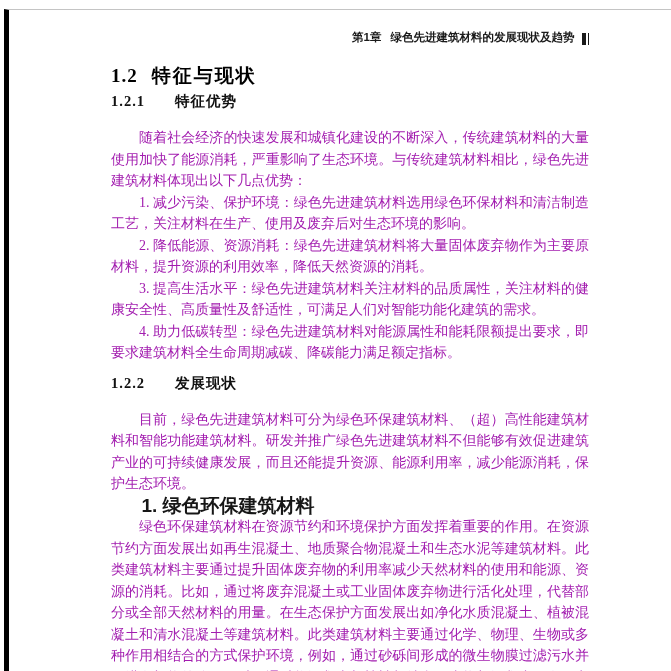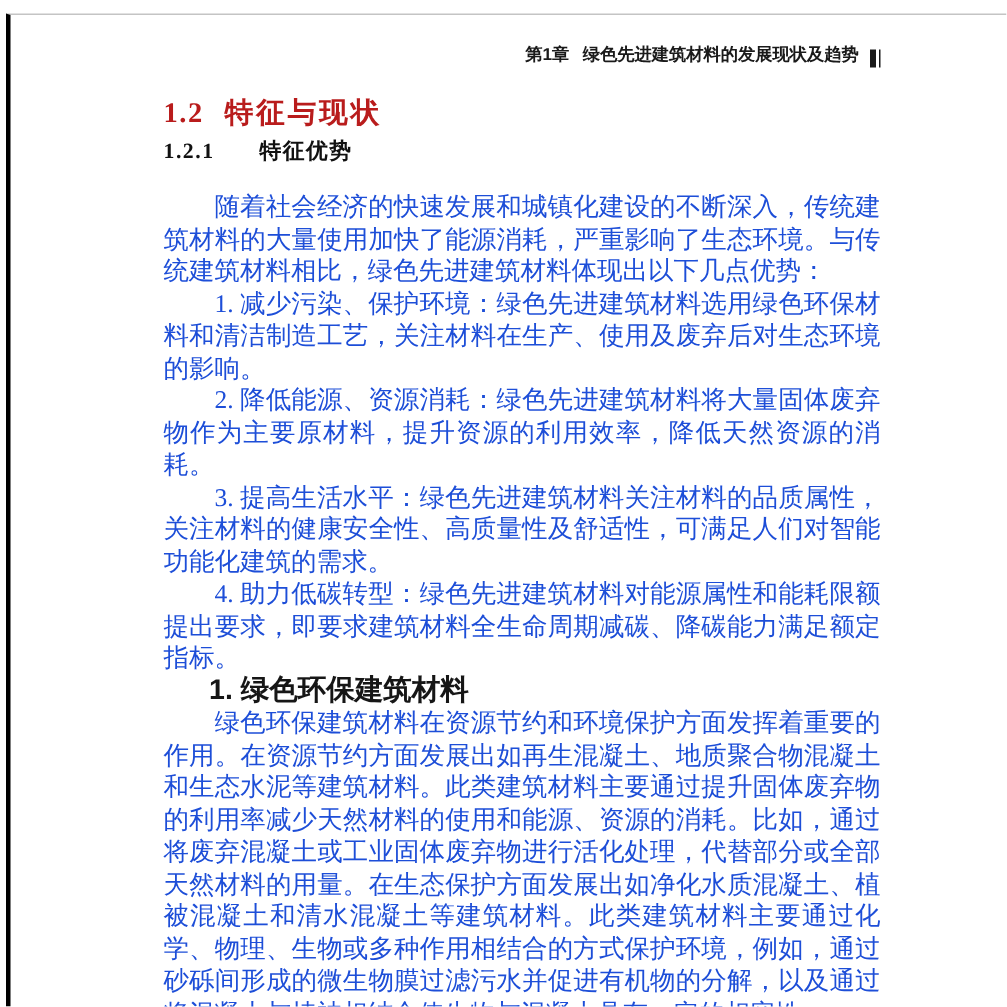--- a/index.html
+++ b/index.html
@@ -18,21 +18,21 @@
     background: #ffffff;
   }
   .page {
     position: absolute;
     left: 4px;
     top: 9px;
     width: 667px;
     height: 662px;
     box-sizing: border-box;
     background: #ffffff;
-    border-left: 3px solid #000000;
+    border-left: 5px solid #000000;
     border-top: 1px solid #c4c4c4;
     padding-left: 102px;
   }
   .content-col {
     width: 478px;
   }
   
   .running-header {
     margin-top: 21px;
     width: 478px;
@@ -58,21 +58,21 @@
     vertical-align: top;
   }
   .hdr-mark .b1 { width: 4px; margin-right: 2px; }
   .hdr-mark .b2 { width: 1.5px; }
   
   .h-section {
     margin: 20px 0 0 0;
     font-size: 19px;
     line-height: 21px;
     font-weight: bold;
-    color: #b91c1c;
+    color: #000000;
   }
   .h-section .num {
     font-family: "Liberation Serif", "DejaVu Serif", serif;
     margin-right: 14px;
     letter-spacing: 1px;
   }
   .h-section .ttl {
     font-family: "Liberation Sans", "DejaVu Sans", sans-serif;
     letter-spacing: 2px;
   }
@@ -96,23 +96,23 @@
     font-family: Liberation Sans, sans-serif;
     letter-spacing: 1px;
     padding-left: 19px;
   }
   
   .body-block { margin-top: 17px; }
   .body-block-2 { margin-top: 0; }
   p.body {
     margin: 0;
     width: 478px;
-    font-size: 17px;
+    font-size: 14px;
     line-height: 21.5px;
-    color: #1d4ed8;
+    color: #a21caf;
     text-align: justify;
     text-indent: 2em;
     word-break: break-all;
   }
   p.bold-sub {
     margin: 0;
     width: 478px;
     font-family: "Liberation Sans", "DejaVu Sans", sans-serif;
     font-weight: bold;
     font-size: 19px;
@@ -141,21 +141,25 @@
       </h2>
 
       <div class="body-block">
         <p class="body">随着社会经济的快速发展和城镇化建设的不断深入，传统建筑材料的大量使用加快了能源消耗，严重影响了生态环境。与传统建筑材料相比，绿色先进建筑材料体现出以下几点优势：</p>
         <p class="body">1. 减少污染、保护环境：绿色先进建筑材料选用绿色环保材料和清洁制造工艺，关注材料在生产、使用及废弃后对生态环境的影响。</p>
         <p class="body">2. 降低能源、资源消耗：绿色先进建筑材料将大量固体废弃物作为主要原材料，提升资源的利用效率，降低天然资源的消耗。</p>
         <p class="body">3. 提高生活水平：绿色先进建筑材料关注材料的品质属性，关注材料的健康安全性、高质量性及舒适性，可满足人们对智能功能化建筑的需求。</p>
         <p class="body">4. 助力低碳转型：绿色先进建筑材料对能源属性和能耗限额提出要求，即要求建筑材料全生命周期减碳、降碳能力满足额定指标。</p>
       </div>
 
+      <h2 class="h-subsection h-122">
+        <span class="num">1.2.2</span><span class="ttl">发展现状</span>
+      </h2>
 
       <div class="body-block body-block-2">
+        <p class="body">目前，绿色先进建筑材料可分为绿色环保建筑材料、（超）高性能建筑材料和智能功能建筑材料。研发并推广绿色先进建筑材料不但能够有效促进建筑产业的可持续健康发展，而且还能提升资源、能源利用率，减少能源消耗，保护生态环境。</p>
         <p class="bold-sub">1. 绿色环保建筑材料</p>
         <p class="body">绿色环保建筑材料在资源节约和环境保护方面发挥着重要的作用。在资源节约方面发展出如再生混凝土、地质聚合物混凝土和生态水泥等建筑材料。此类建筑材料主要通过提升固体废弃物的利用率减少天然材料的使用和能源、资源的消耗。比如，通过将废弃混凝土或工业固体废弃物进行活化处理，代替部分或全部天然材料的用量。在生态保护方面发展出如净化水质混凝土、植被混凝土和清水混凝土等建筑材料。此类建筑材料主要通过化学、物理、生物或多种作用相结合的方式保护环境，例如，通过砂砾间形成的微生物膜过滤污水并促进有机物的分解，以及通过将混凝土与植被相结合使生物与混凝土具有一定的相容性。</p>
       </div>
 
     </div>
   </div>
 </div>
 
 </body></html>

